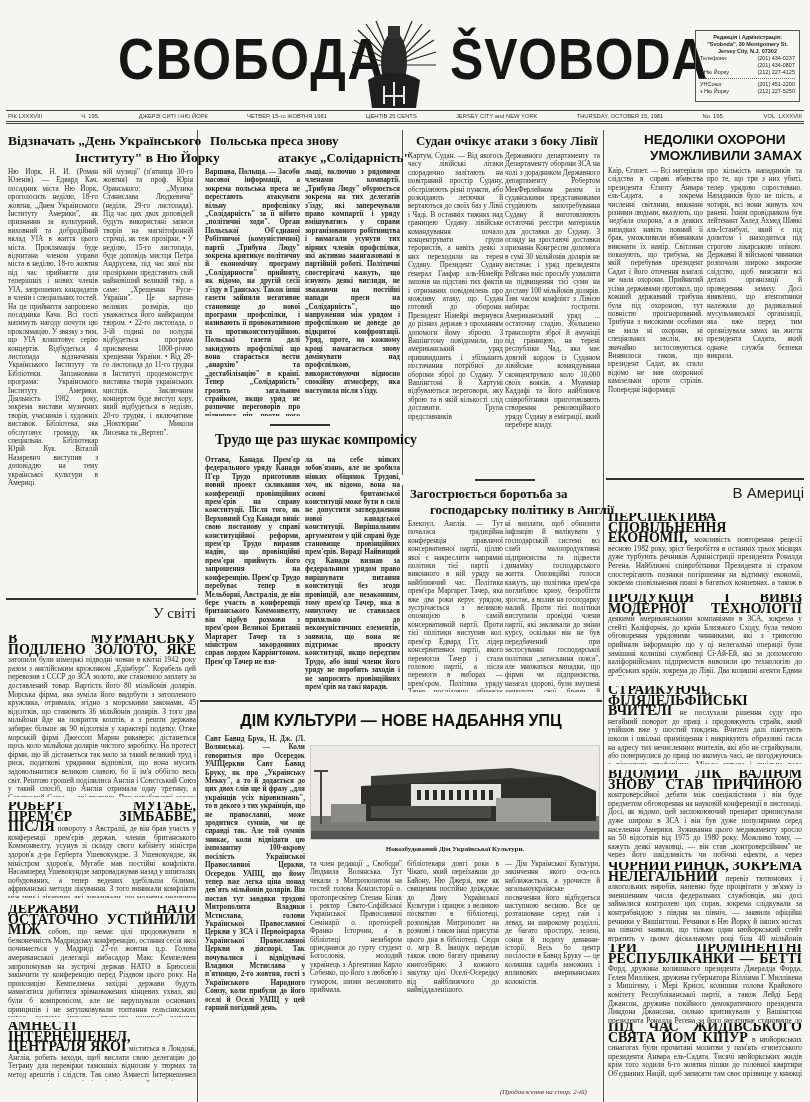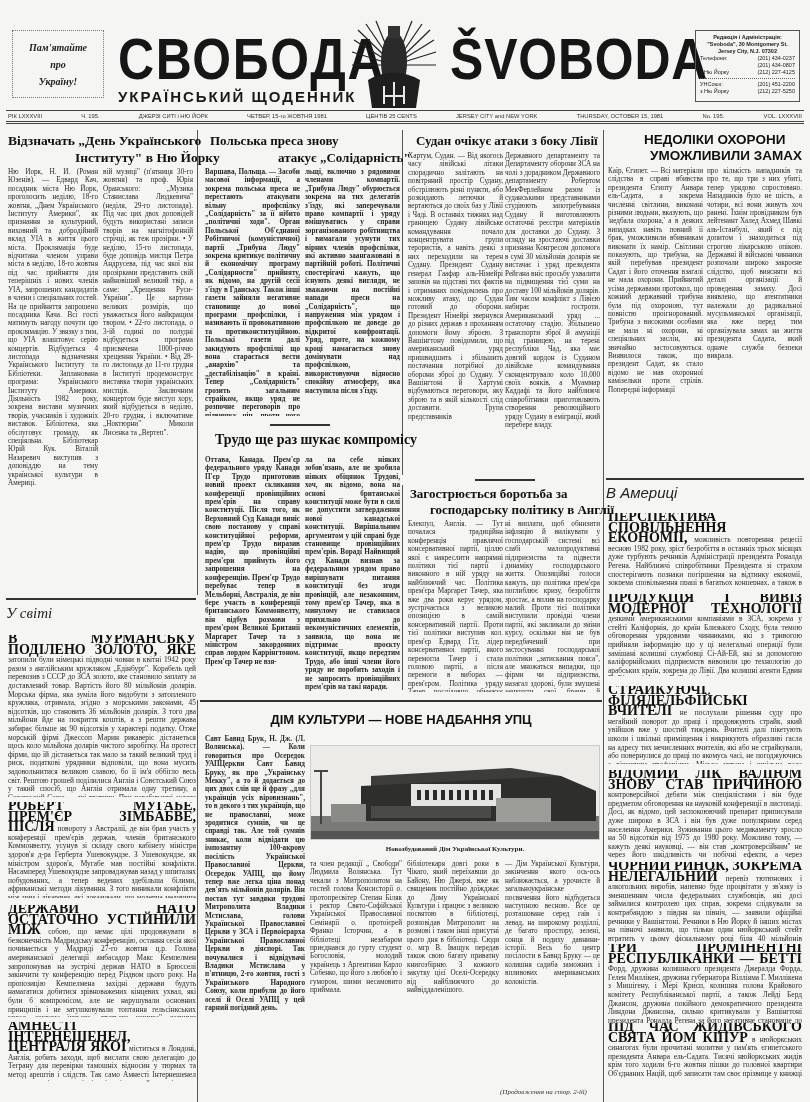--- a/index.html
+++ b/index.html
@@ -25,40 +25,34 @@
   
   .vrule { position: absolute; width: 1px; background: #555; }
   .hrule { position: absolute; height: 2px; border-top: 1px solid #333; border-bottom: 1px solid #333; }
 
   .headline { position: absolute; font-family: "Liberation Serif", serif; font-weight: bold; color: #111; }
   .headline-sans { position: absolute; font-family: "Liberation Sans", sans-serif; font-weight: bold; color: #111; }
   .txt { position: absolute; font-family: "Liberation Serif", serif; font-size: 7.2px; line-height: 8.4px; color: #2a2a2a; text-align: justify; overflow: hidden; }
   .txt-b { font-weight: bold; }
   .brief { position: absolute; font-family: "Liberation Serif", serif; font-size: 7.4px; line-height: 8.6px; color: #2a2a2a; text-align: justify; overflow: hidden; }
   .brief b { font-weight: bold; font-size: 14px; color: #111; }
-  .section-head { position: absolute; font-family: "Liberation Sans", sans-serif; font-style: italic; font-size: 15px; color: #222; text-align: left; }
+  .section-head { position: absolute; font-family: "Liberation Sans", sans-serif; font-size: 15px; color: #222; text-align: right; }
 
   
   .photo { position: absolute; left: 310px; top: 745px; width: 290px; height: 95px; background: #e9e9e7; overflow: hidden; border: 1px solid #ccc; }
   .caption { position: absolute; left: 310px; top: 845px; width: 290px; text-align: center; font-family: "Liberation Serif", serif; font-weight: bold; font-size: 7px; color: #222; }
   .cont { position: absolute; font-family: Liberation Serif, serif; font-style: italic; font-size: 7px; color: #333; text-align: center; }
 </style>
 </head>
 <body>
 
 <div class="page">
 
-  <div class="remember-box">
-    <div>Пам'ятайте</div>
-    <div>про</div>
-    <div>Україну!</div>
-  </div>
 
   <div class="title-cyr">СВОБОДА</div>
-  <div class="sub-cyr">УКРАЇНСЬКИЙ ЩОДЕННИК</div>
 
   <svg class="emblem" viewBox="0 0 88 90">
     <g stroke="#222" stroke-width="1.2">
       <line x1="44" y1="45" x2="4" y2="20"></line>
         <line x1="44" y1="45" x2="8" y2="10"></line>
         <line x1="44" y1="45" x2="16" y2="4"></line>
       <line x1="44" y1="45" x2="26" y2="1"></line>
         <line x1="44" y1="45" x2="84" y2="20"></line>
         <line x1="44" y1="45" x2="80" y2="10"></line>
       <line x1="44" y1="45" x2="72" y2="4"></line>
@@ -162,21 +156,21 @@
   <div class="brief" style="left:608px; top:1023px; width:194px; height:56px;"><b>ПІД ЧАС ЖИДІВСЬКОГО СВЯТА ЙОМ КІПУР</b> <span>в нюйоркських синагогах були прочитані молитви у пам'ять єгипетського президента Анвара ель-Садата. Тисячі нюйоркських жидів крім того ходили 6-го жовтня пішки до головної квартири Об'єднаних Націй, щоб записати там своє прізвище у книжці жалоби, яка була виставлена в головному вестибюлі з приводу смерти президента Єгипту.</span></div>
 
   <div class="hrule" style="left:6px; top:598px; width:190px;"></div>
   <div class="section-head" style="left:6px; top:605px; width:190px; font-family:'Liberation Serif', serif;">У світі</div>
   <div class="brief" style="left:8px; top:635px; width:188px; height:162px;"><b>В МУРМАНСЬКУ ПОДІЛЕНО ЗОЛОТО, ЯКЕ</b> <span>затопили були німецькі підводні човни в квітні 1942 року разом з англійським кружляком „Едінбург". Корабель цей перевозив з СССР до ЗСА золото, яке становило заплату за доставлений товар. Вартість його 80 мільйонів долярів. Морська фірма, яка зуміла його видобути з затопленого кружляка, отримала, згідно з морськими законами, 45 відсотків, що становить 36 мільйонів долярів. З того два мільйони йде на покриття коштів, а з решти держава забирає більше як 90 відсотків у характері податку. Отже морській фірмі Джессоп Марин рикаверіс дістанеться щось коло мільйона долярів чистого заробітку. На протест фірми, що їй дістанеться так мало за такий великий труд і риск, податкові урядники відповіли, що вона мусить задовольнитися великою славою, бо її ім'я оббігло весь світ. Рештою грошей поділилися Англія і Совєтський Союз у такий спосіб, що Англія отримала одну третину, а Совєтський Союз — дві третини. При перебиранні золота зі совєтського боку були цілі групи урядників та відділи війська і КГБ-істів, а з англійського — декілька моряків і нурців, які його видобули, декілька представників міністерства скарбу і закордонних справ.</span></div>
   <div class="brief" style="left:8px; top:802px; width:188px; height:96px;"><b>РОБЕРТ МУГАБЕ, ПРЕМ'ЄР ЗІМБАБВЕ, ПІСЛЯ</b> <span>повороту з Австралії, де він брав участь у конференції прем'єрів держав, членів британського Коммонвелту, усунув зі складу свого кабінету міністра здоров'я д-ра Герберта Ушевокундзе. З Ушевокундзе, як міністром здоров'я, Мугабе мав постійні конфлікти. Насамперед Ушевокундзе запроваджував назад у шпиталях побудованих, а тепер ведених здебільша білими, африканські методи лікування. З того виникали конфлікти між ним і лікарями, які доказували, що модерна медицина успішніша в боротьбі з недугами між знахарство. Одначе міністра переконати не змогли, й справи, звичайно, йшли до прем'єра Мугабе, а тому що той звичайно підтримував лікарів, то Ушевокундзе обвинувачував його у підтримці колоніялістів і білих.</span></div>
   <div class="brief" style="left:8px; top:905px; width:188px; height:112px;"><b>ДЕРЖАВИ НАТО ОСТАТОЧНО УСТІЙНИЛИ МІЖ</b> <span>собою, що немає цілі продовжувати в безконечність Мадридську конференцію, остання сесія якої починається у Мадриді 27-го жовтня ц.р. Голова американської делегації амбасадор Макс Кемпелмен запропонував на зустрічі держав НАТО в Брюсселі закінчити ту конференцію перед Різдвом цього року. На пропозицію Кемпелмена західні держави будуть намагатися добитися зрівноважених кінцевих ухвал, які були б компромісом, але не нарушували основних принципів і не затушковували топтання гельсінкських ухвал, зокрема їхнього „третього кошика" деякими державами. Попередня сесія тієї конференції, яка закінчилася у липні цього року, залишила нерозв'язаними питання мілітарної безпеки й пошанування та захисту людських прав.</span></div>
   <div class="brief" style="left:8px; top:1022px; width:188px; height:60px;"><b>АМНЕСТІ ІНТЕРНЕШЕНЕЛ, ЦЕНТРАЛЯ ЯКОЇ</b> <span>міститься в Лондоні, Англія, робить заходи, щоб вислати свою делегацію до Теграну для перевірки тамошніх відносин у тюрмах та метод арештів і слідств. Так само Амнесті Інтернешенел плянує провірити на місці, які є підстави й правні норми для розстрілів тієї маси людей, що загинули в Ірані останнім часом. Одначе, все промовляє за тим, що уряд Ірану заборонить їй в'їзд.</span></div>
 
   <div class="hrule" style="left:200px; top:700px; width:402px;"></div>
-  <div class="headline-sans" style="left:200px; top:712px; width:402px; text-align:center; font-size:13px;">ДІМ КУЛЬТУРИ — НОВЕ НАДБАННЯ УПЦ</div>
+  <div class="headline-sans" style="left:200px; top:712px; width:402px; text-align:center; font-size:16px;">ДІМ КУЛЬТУРИ — НОВЕ НАДБАННЯ УПЦ</div>
   <div class="txt txt-b" style="left:205px; top:735px; width:100px; height:362px;">Савт Бавнд Брук, Н. Дж. (Л. Волянська). — Коли говориться про Осередок УАПЦеркви Савт Бавнд Бруку, як про „Українську Мекку", а то й додається до цих двох слів ще й фразу „для українців усіх віровизнань", то в декого з тих українців, що не православні, може зродитися сумнів, чи це справді так. Але той сумнів зникає, коли відвідати цю імпозантну 100-акрову посілість Української Православної Церкви, Осередок УАПЦ, що йому тепер вже легка ціна понад дев'ять мільйонів долярів. Він постав тут завдяки трудові Митрополита Владики Мстислава, голови Української Православної Церкви у ЗСА і Первоієрарха Української Православної Церкви в діяспорі. Так почувалися і відвідувачі Владики Мстислава у п'ятницю, 2-го жовтня, гості з Українського Народного Союзу, коли прибули до його оселі й Оселі УАПЦ у цей гарний погідний день.</div>
 
   <div class="photo">
     <svg width="290" height="95" viewBox="0 0 290 95">
       <rect x="0" y="0" width="290" height="95" fill="#ecebe8"></rect>
       <rect x="0" y="70" width="290" height="25" fill="#7a7a78"></rect>
       <rect x="0" y="85" width="290" height="10" fill="#555"></rect>
       <polygon points="60,30 200,22 250,30 250,72 60,72" fill="#3c3c3a"></polygon>
       <polygon points="50,40 250,30 285,45 285,75 50,75" fill="#2e2e2c"></polygon>
       <rect x="100" y="38" width="90" height="22" fill="#e4e4e2"></rect>

